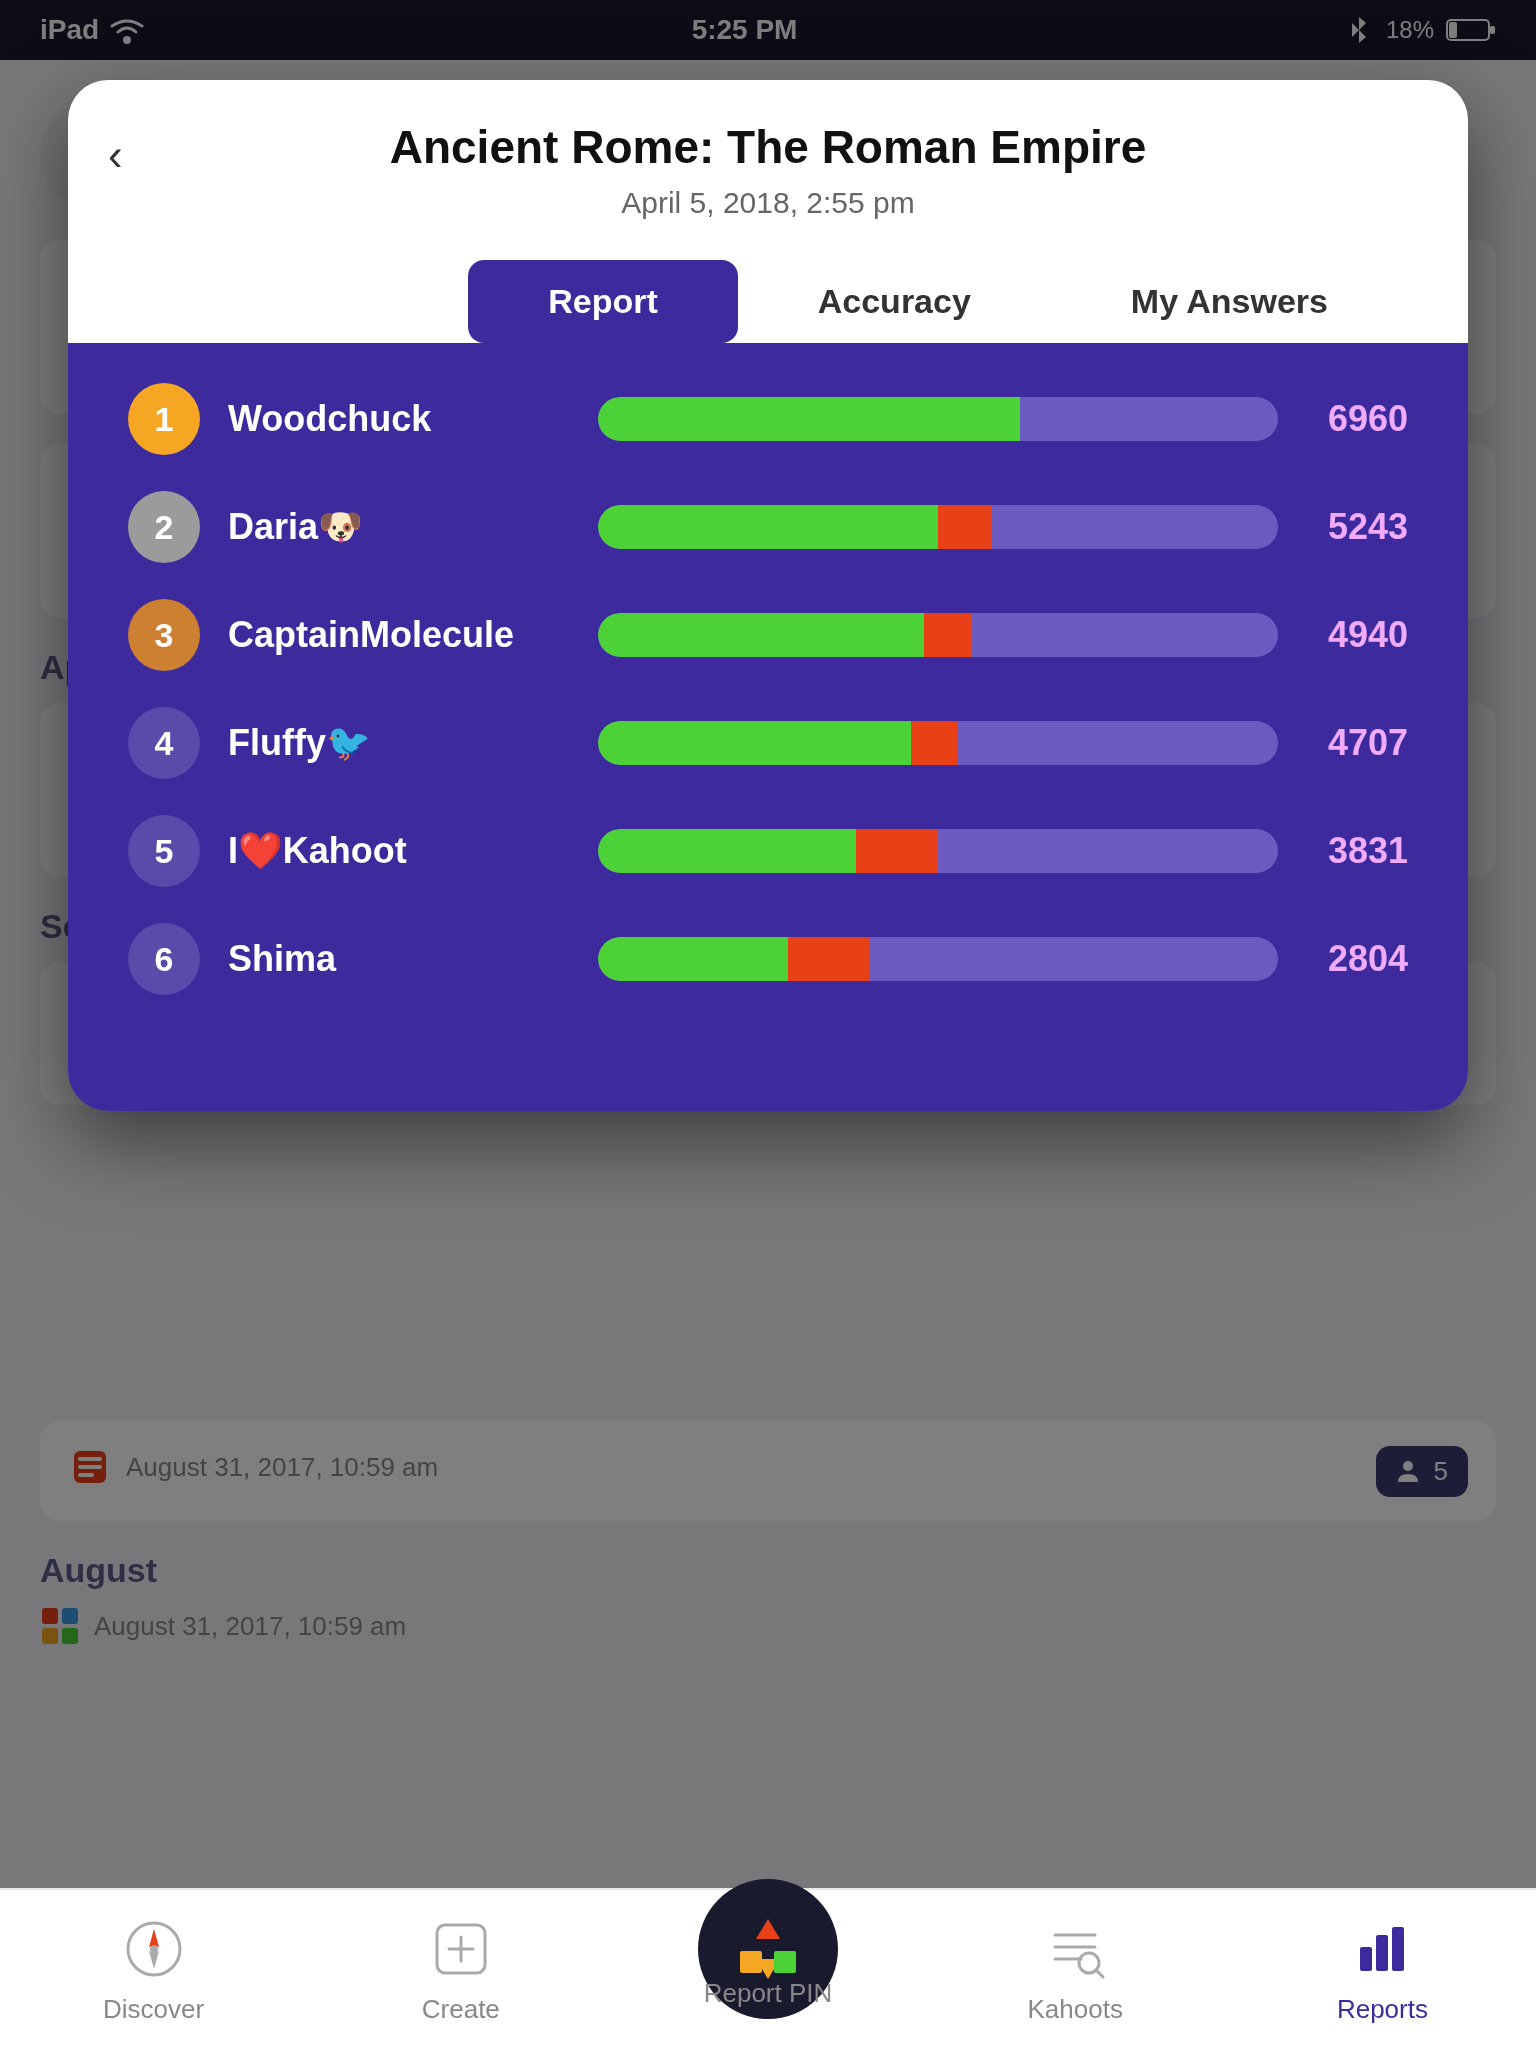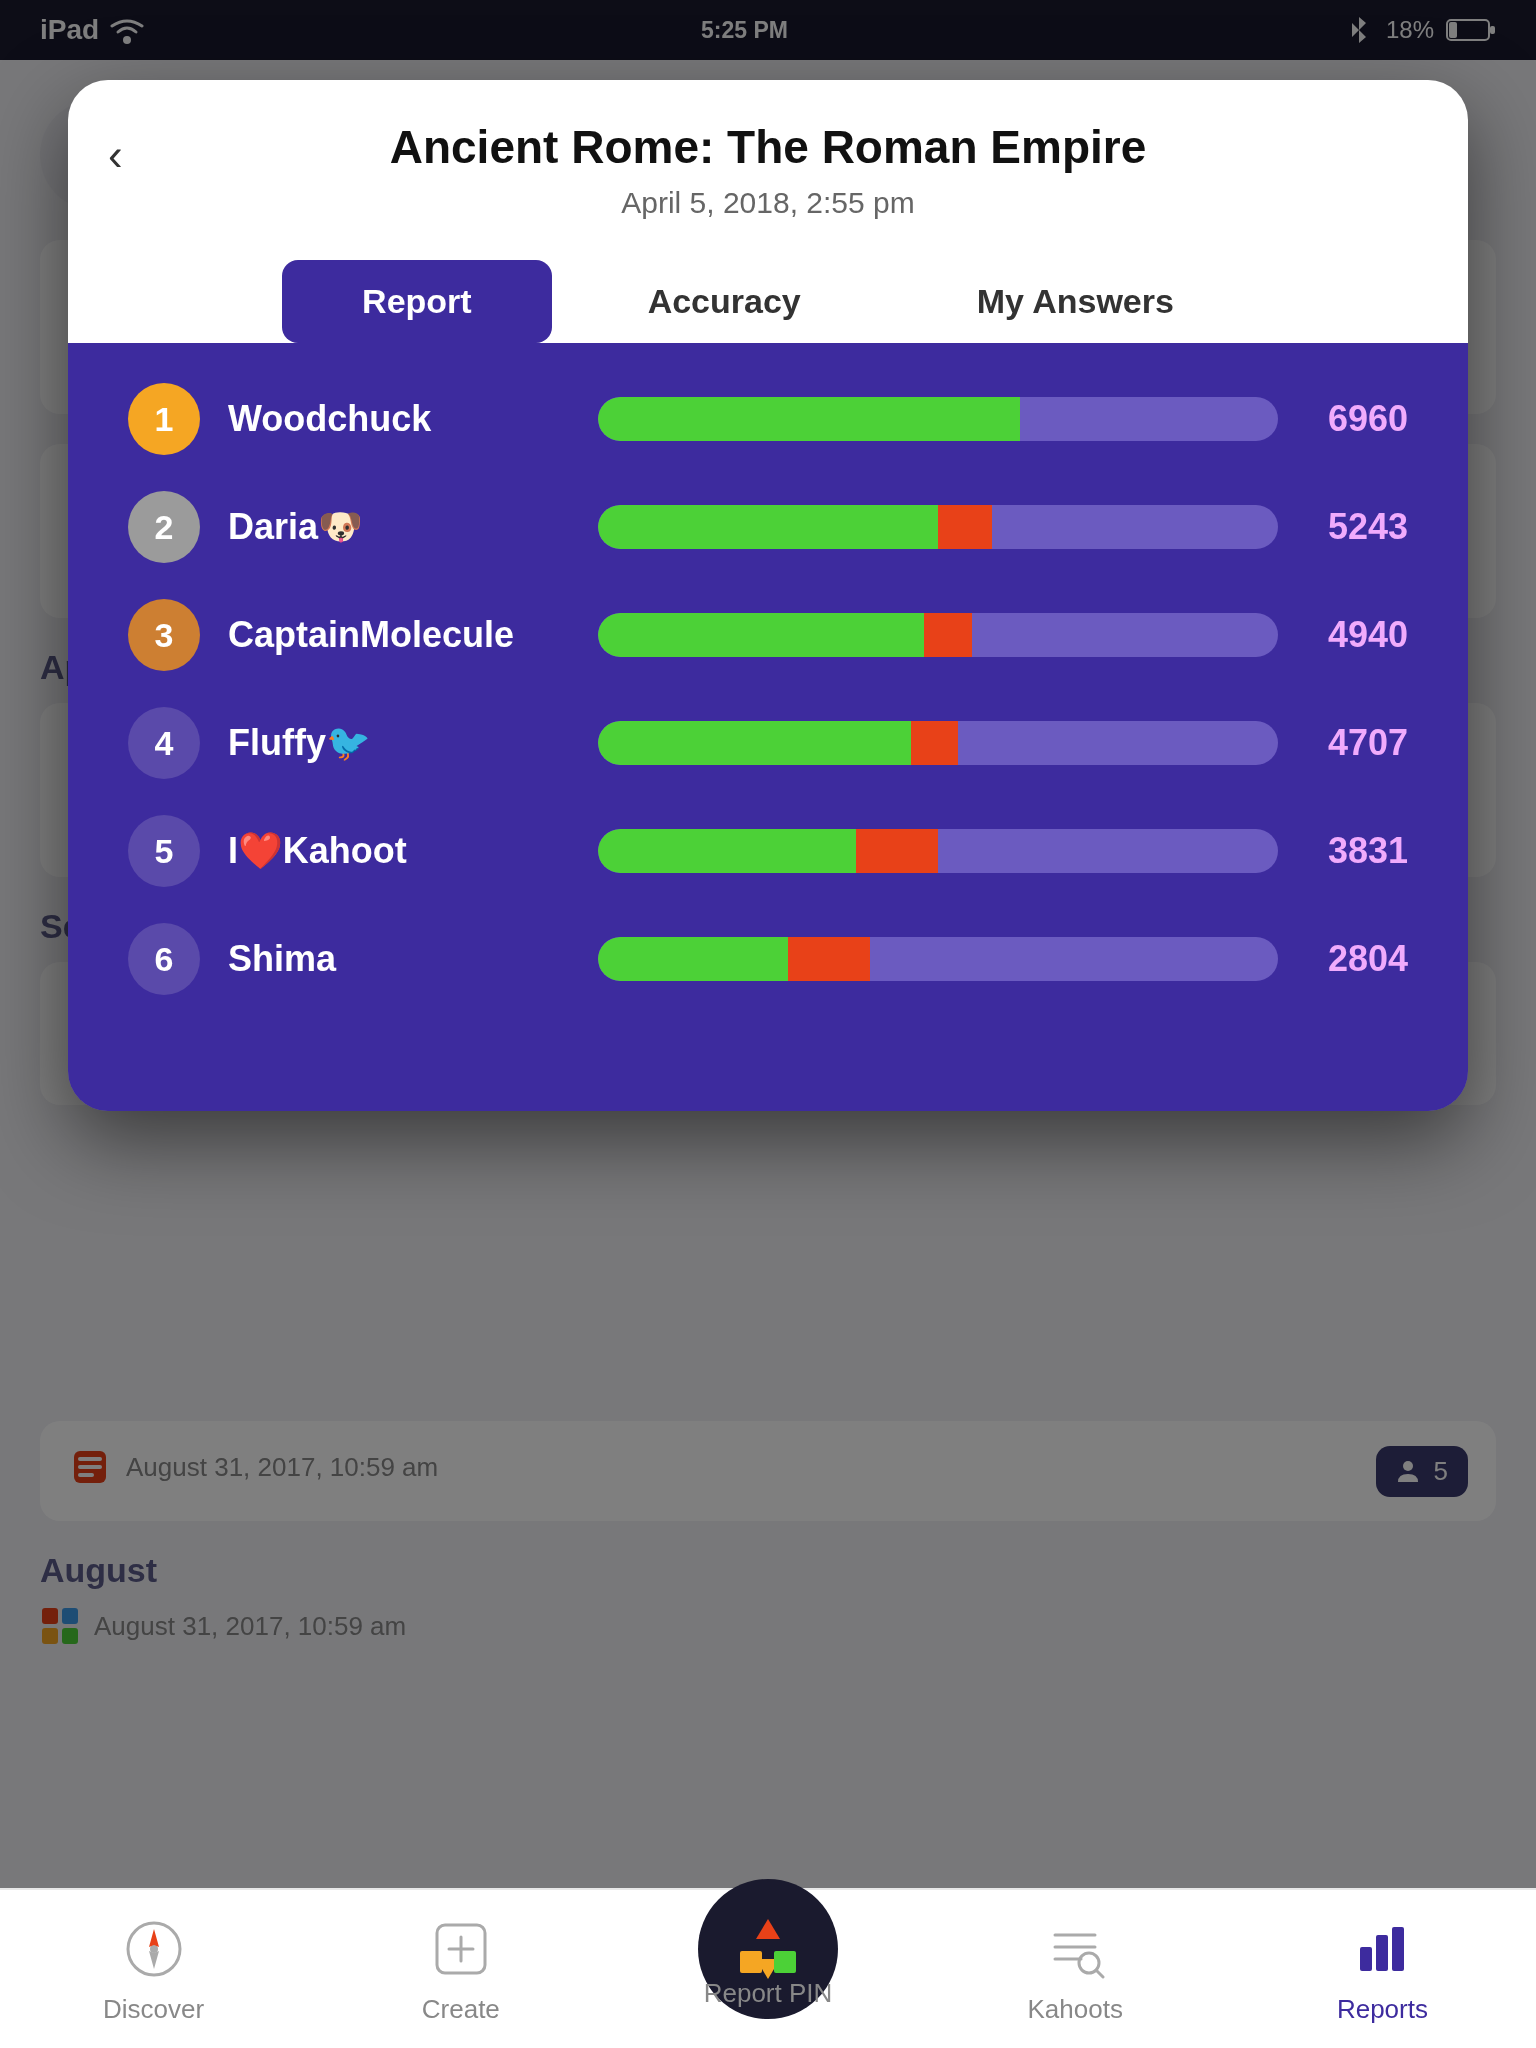--- a/index.html
+++ b/index.html
@@ -28,21 +28,21 @@
     .status-left {
       display: flex;
       align-items: center;
       gap: 10px;
       color: white;
       font-size: 28px;
       font-weight: 600;
     }
     .status-center {
       color: white;
-      font-size: 23px;
+      font-size: 28px;
       font-weight: 600;
     }
     .status-right {
       display: flex;
       align-items: center;
       gap: 12px;
       color: white;
       font-size: 24px;
       justify-content: center;
     }
@@ -186,22 +186,22 @@
     }
     .modal-subtitle {
       text-align: center;
       font-size: 30px;
       color: #666;
       margin-bottom: 40px;
       margin-top: 12px;
     }
     .modal-tabs {
       display: flex;
-      gap: 16px;
-      justify-content: center;
+      gap: 0;
+      justify-content: flex-end;
       padding: 0 0 0;
     }
     .modal-tab {
       padding: 22px 80px;
       font-size: 34px;
       font-weight: 700;
       border: none;
       background: none;
       cursor: pointer;
       border-radius: 16px;

